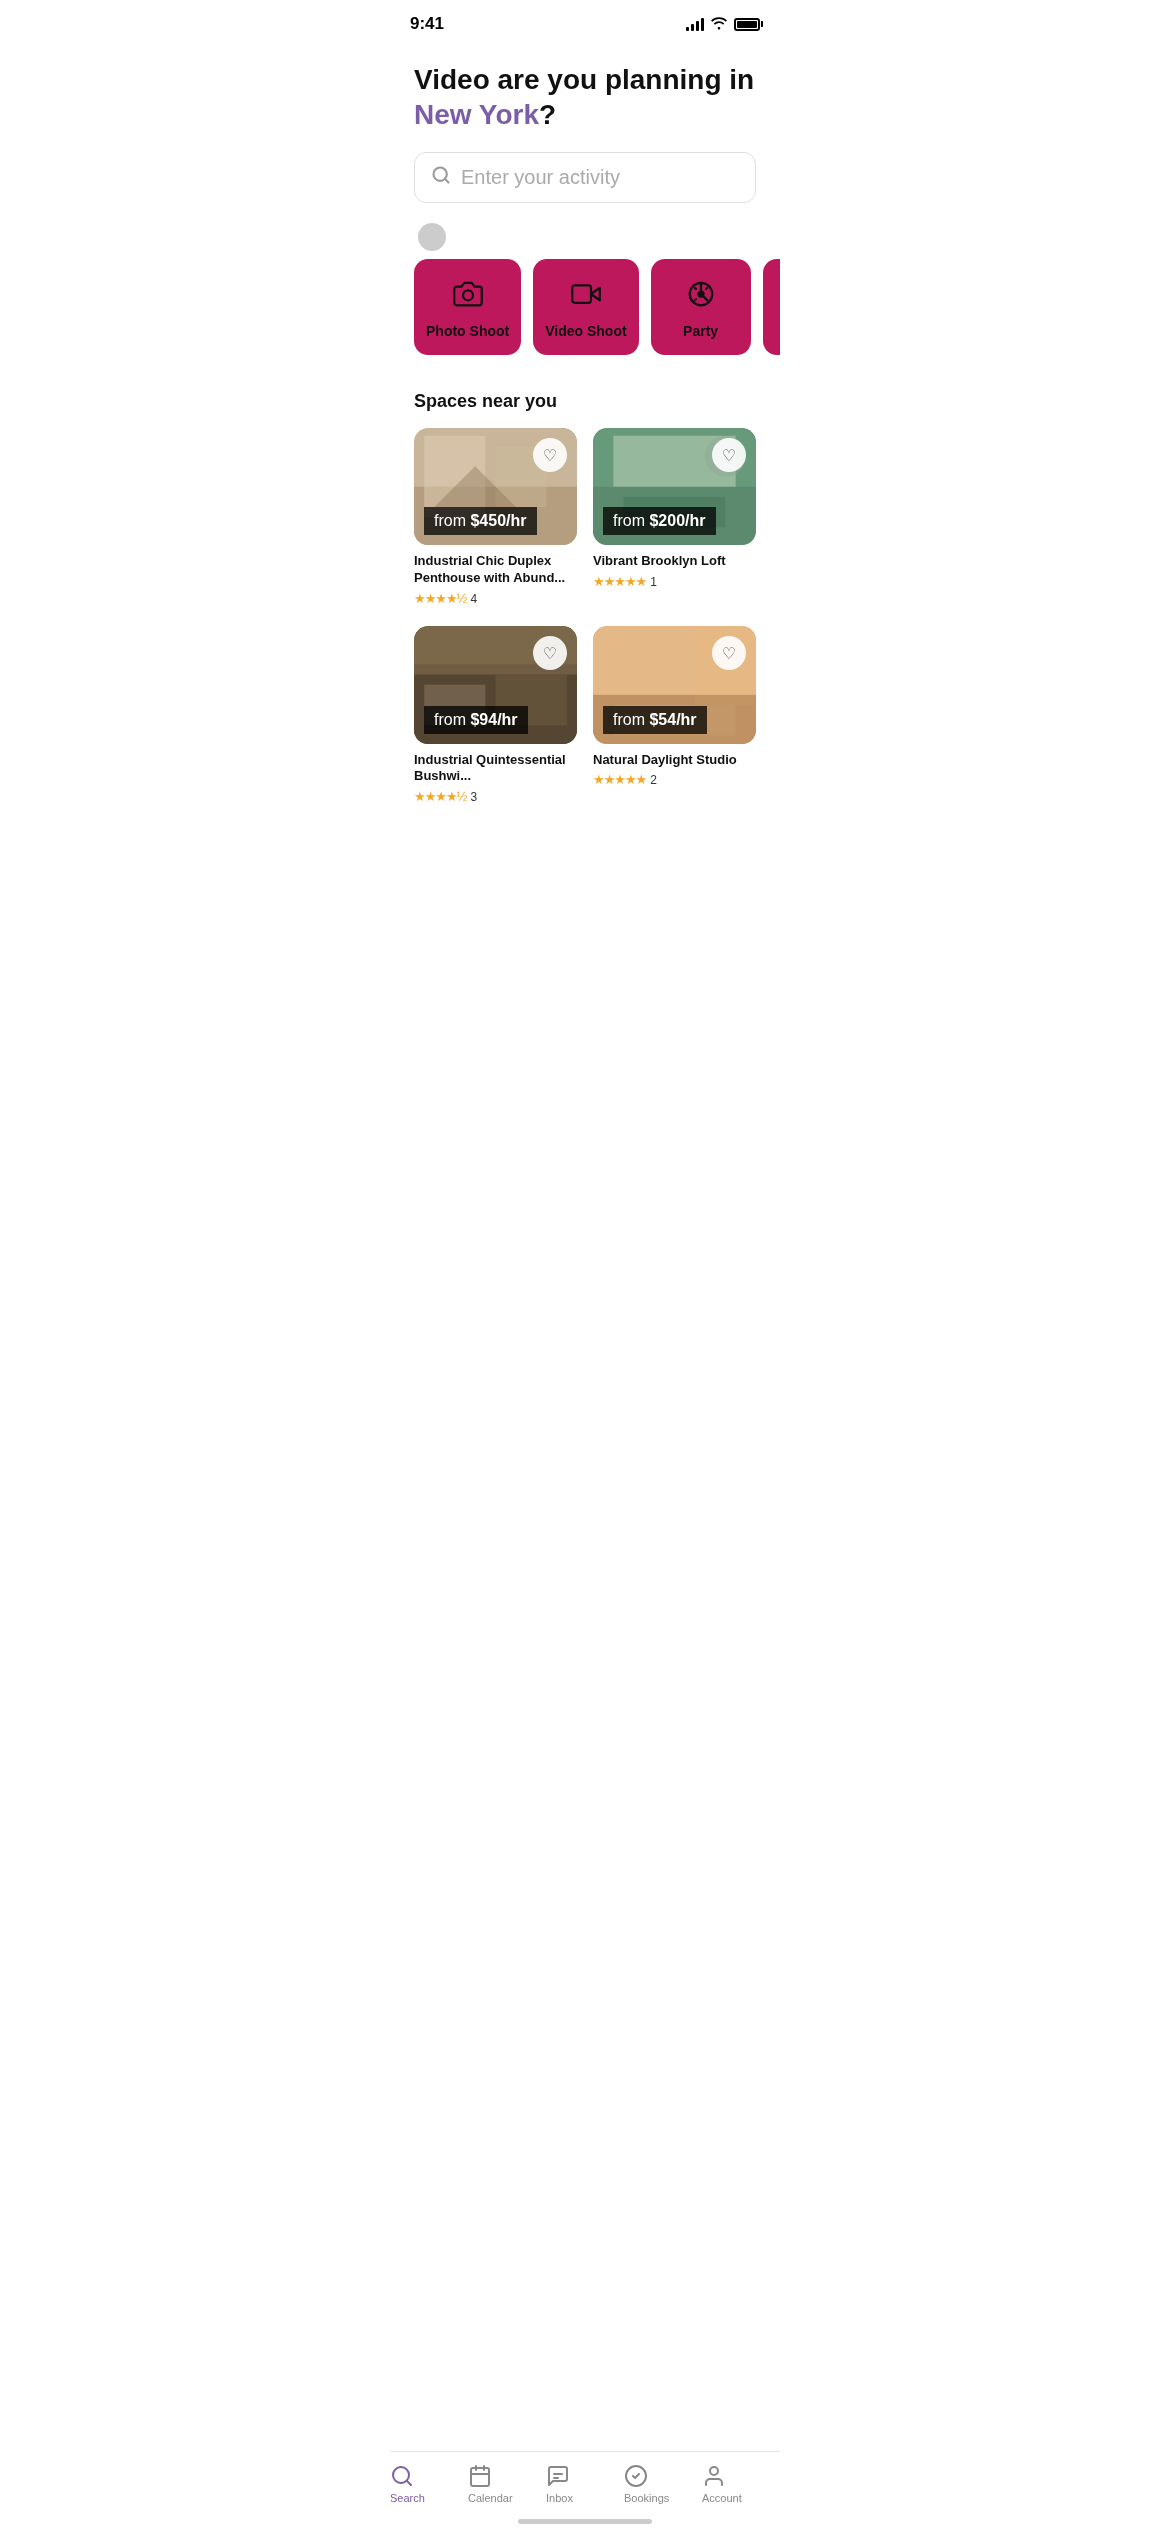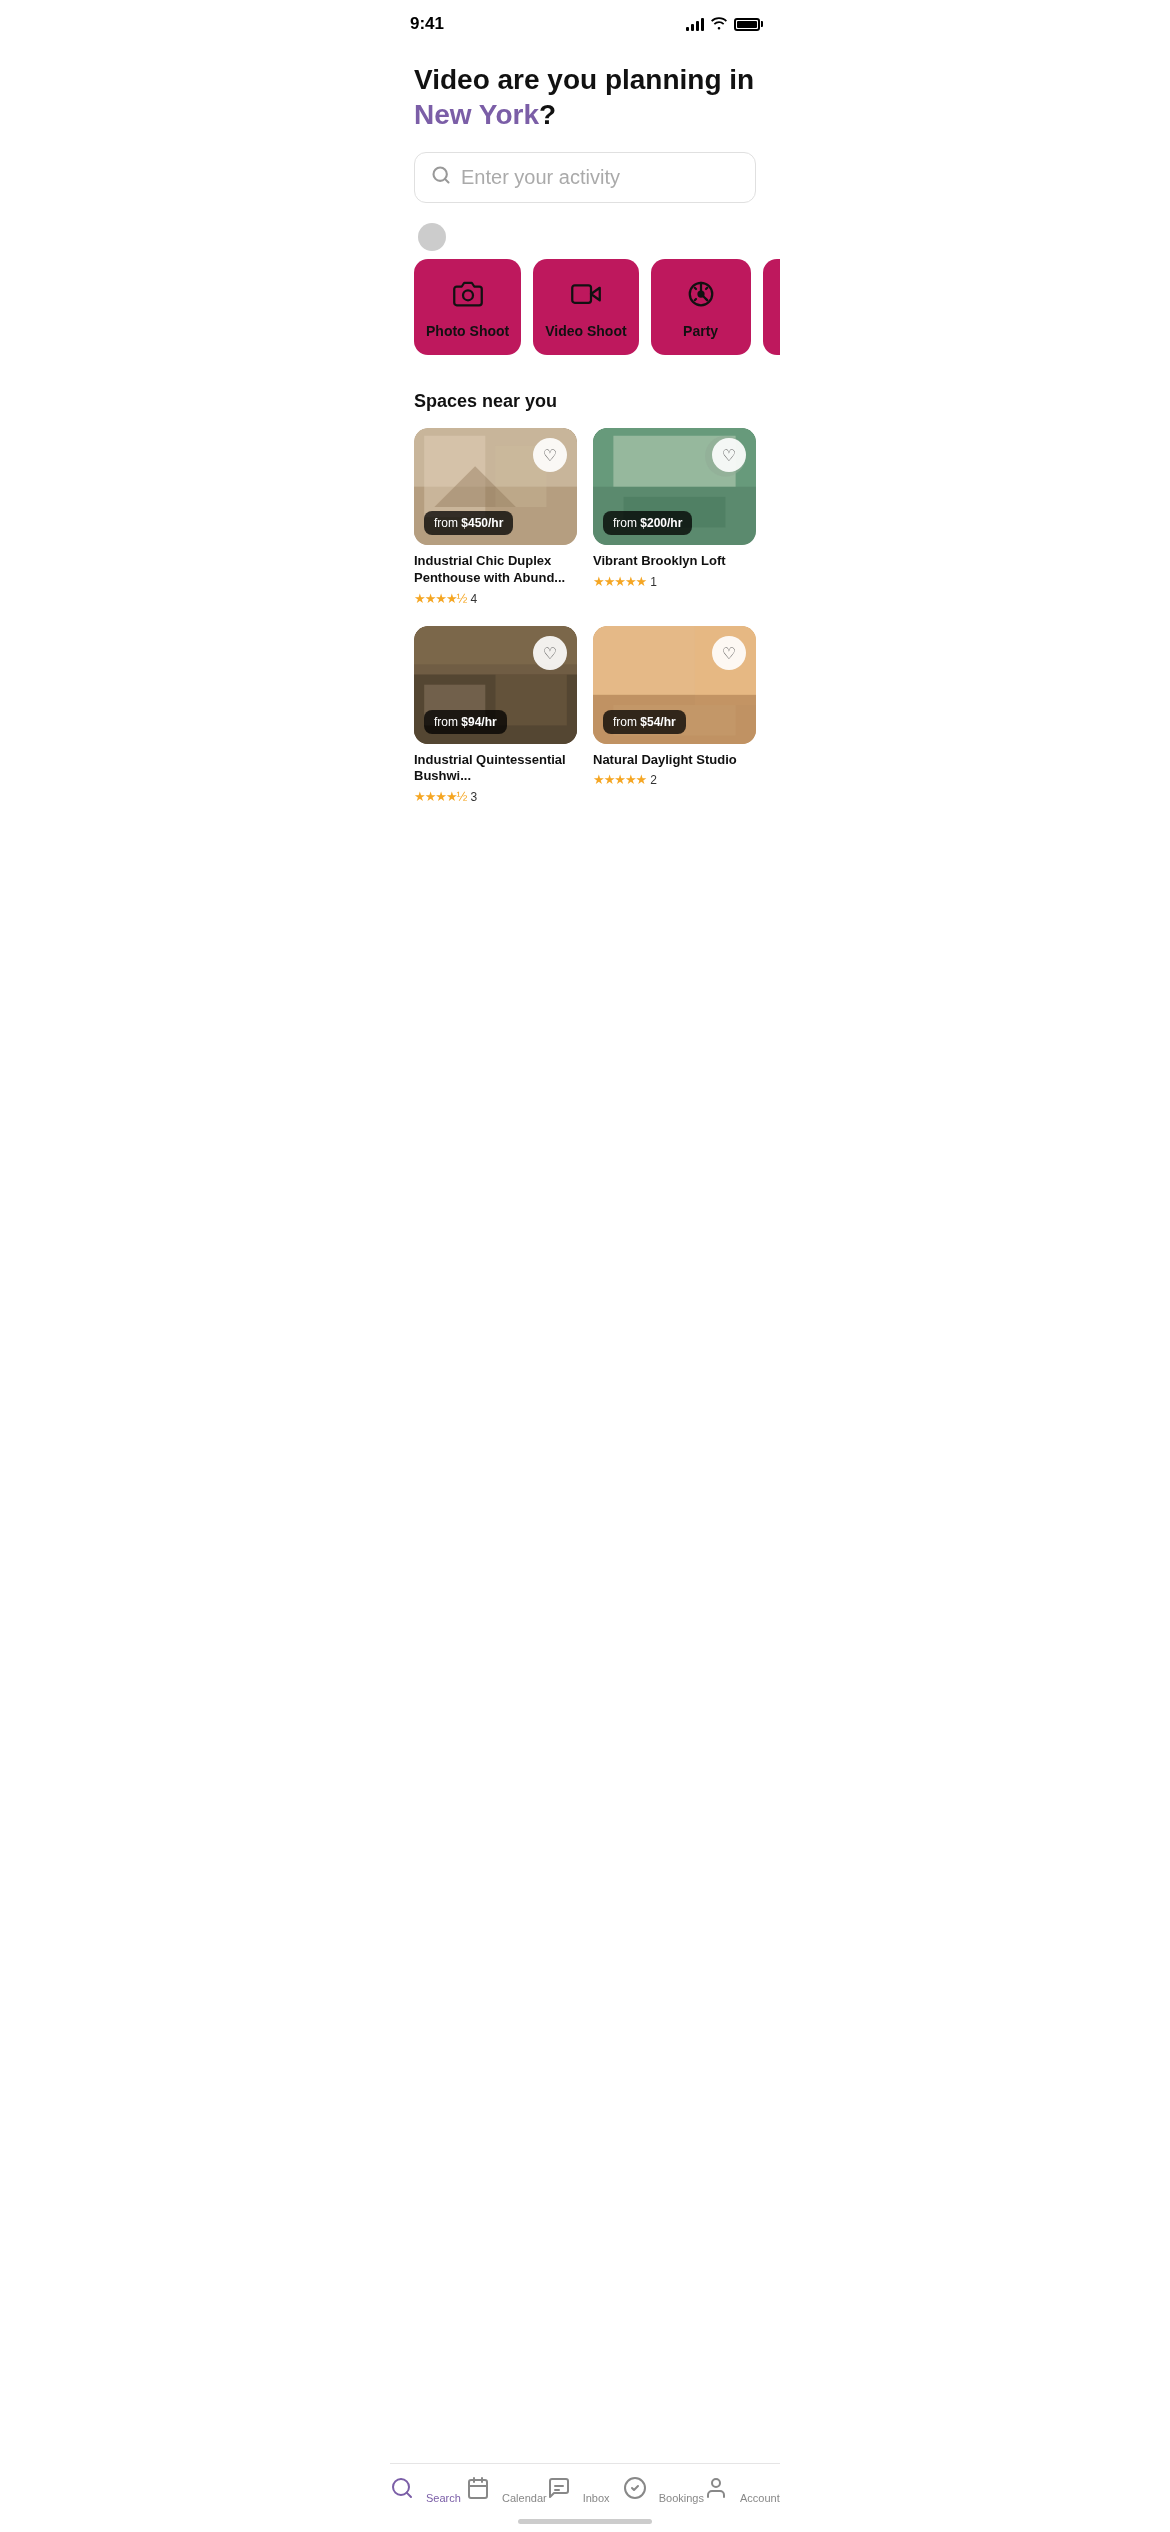--- a/index.html
+++ b/index.html
@@ -214,23 +214,23 @@
       color: #555;
       border: none;
       z-index: 2;
     }
     .price-badge {
       position: absolute;
       bottom: 10px;
       left: 10px;
       background: rgba(0,0,0,0.75);
       color: #fff;
-      font-size: 12px;
+      font-size: 16px;
       padding: 5px 10px;
-      border-radius: 8px;
+      border-radius: 0;
       z-index: 2;
     }
     .price-badge strong {
       font-weight: 700;
     }
 
     .space-info {
       padding: 8px 0 4px;
     }
     .space-name {
@@ -263,23 +263,23 @@
       background: #fff;
       border-top: 1px solid #e5e5e5;
       display: flex;
       justify-content: space-around;
       align-items: center;
       padding: 12px 0 28px;
       z-index: 100;
     }
     .nav-item {
       display: flex;
-      flex-direction: row;
-      align-items: flex-end;
-      gap: 12px;
+      flex-direction: column;
+      align-items: flex-start;
+      gap: 0;
       cursor: pointer;
       flex: 1;
     }
     .nav-icon {
       font-size: 24px;
       line-height: 1;
     }
     .nav-label {
       font-size: 11px;
       font-weight: 500;

